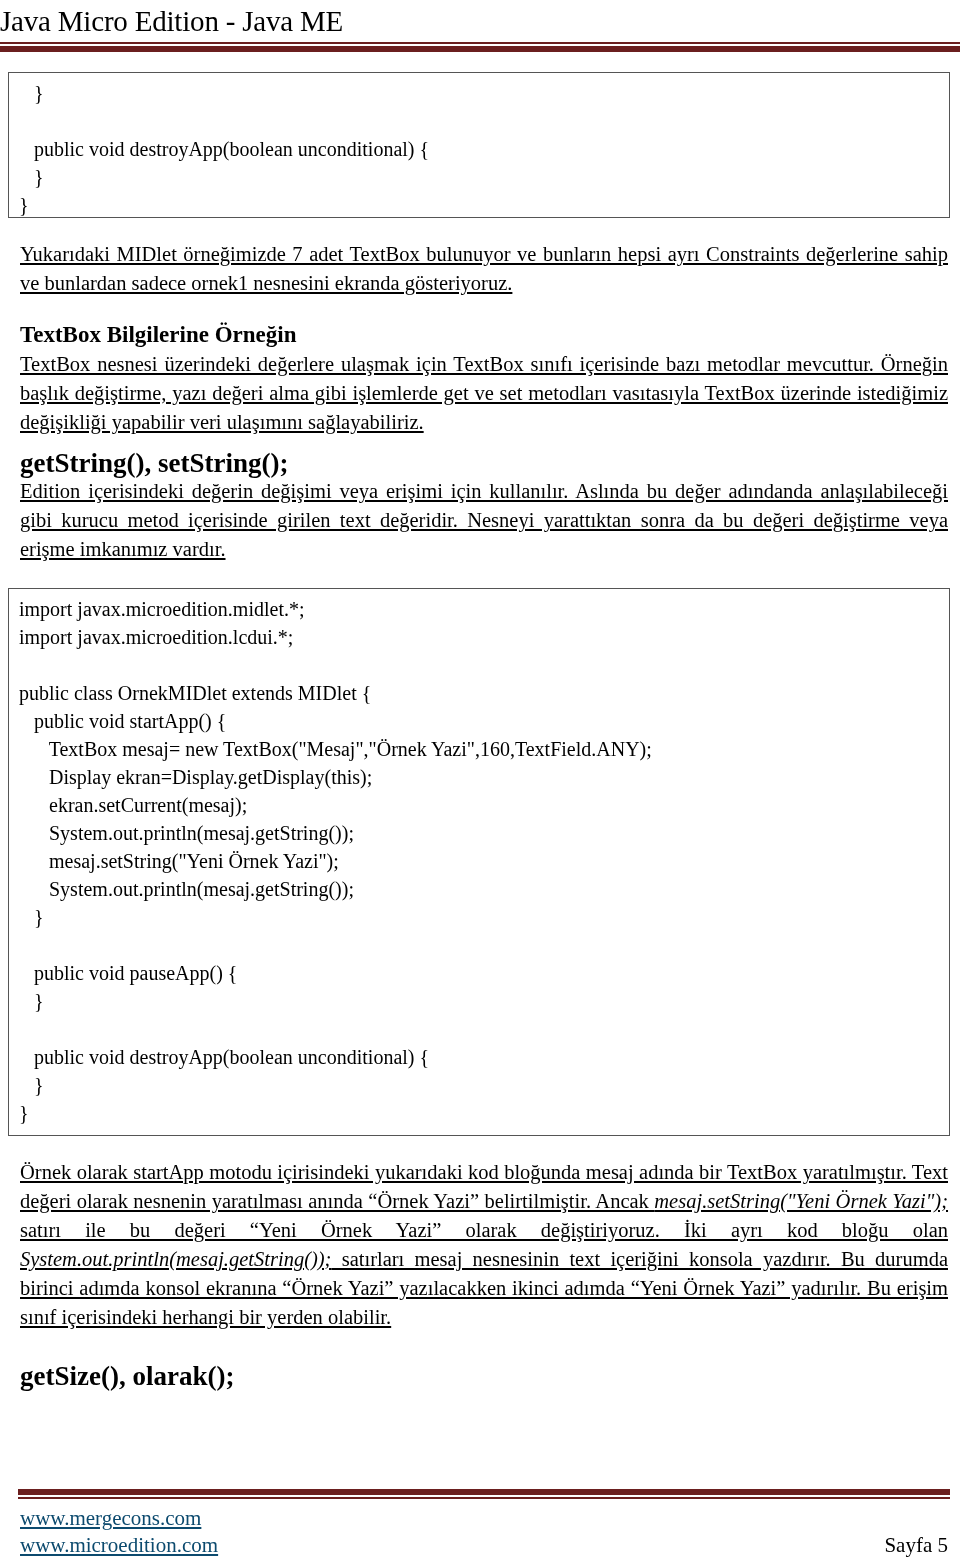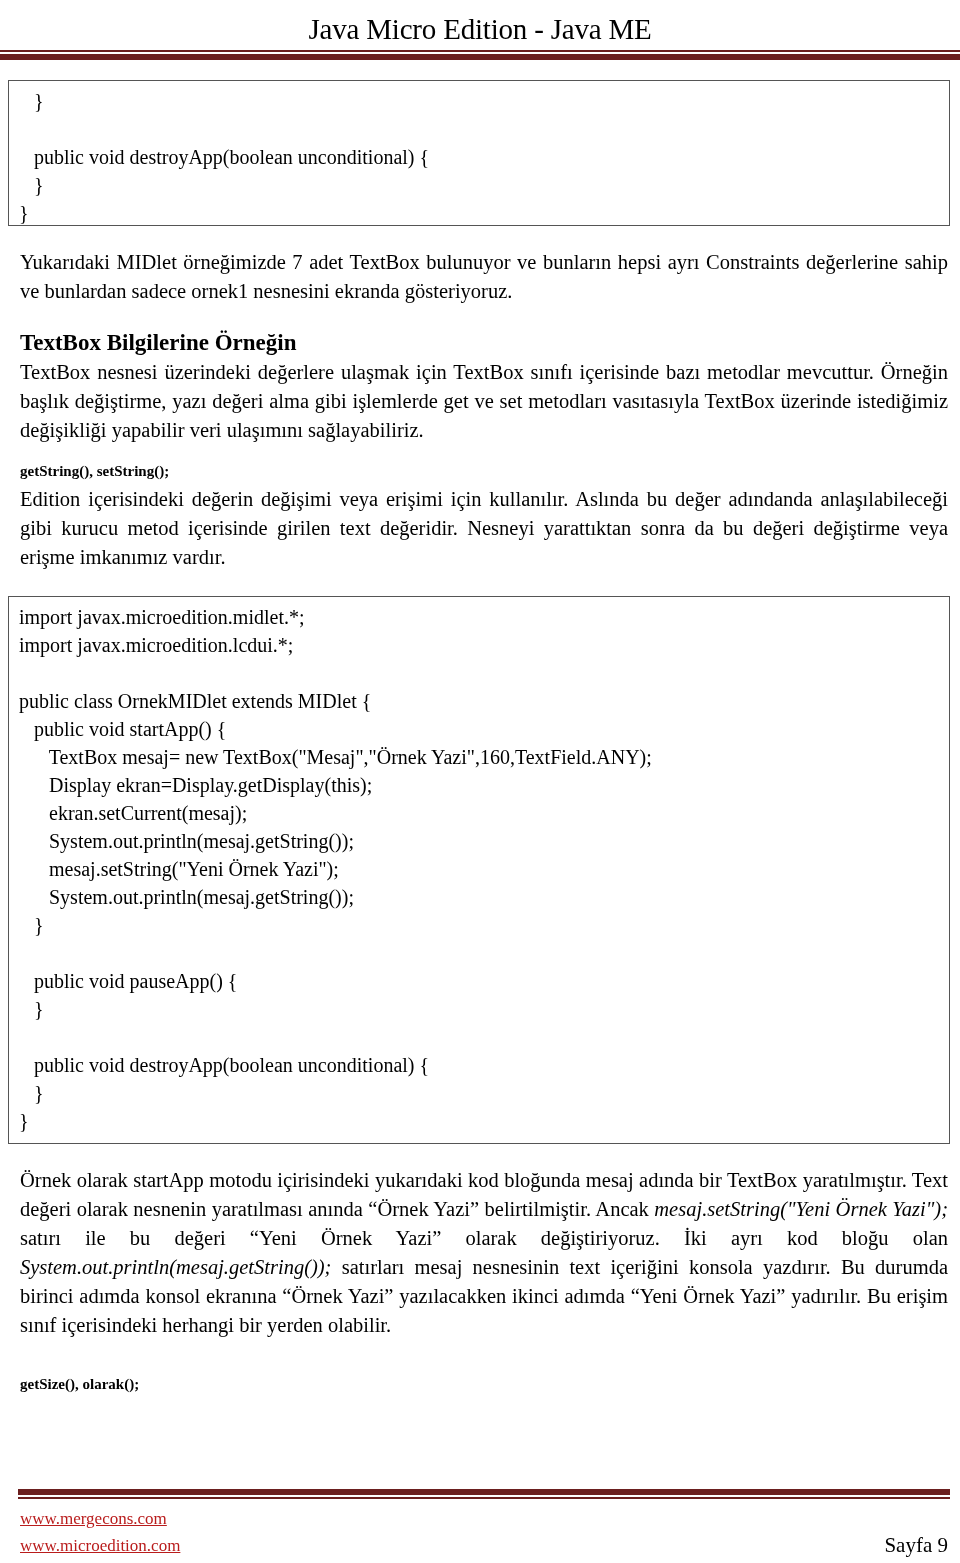--- a/index.html
+++ b/index.html
@@ -17,22 +17,21 @@
   }
   .page {
     width: 960px;
     height: 1563px;
     position: relative;
     box-sizing: border-box;
   }
 
   
   .doc-header {
-    padding-top: 12px;
-    text-align: center;
+    padding-top: 4px;
   }
   .doc-header-title {
     font-size: 29px;
     font-weight: normal;
     letter-spacing: -0.2px;
     line-height: 34px;
     margin: 0;
     white-space: nowrap;
   }
   .rule-double {
@@ -71,34 +70,35 @@
   #code-box-main {
     margin: 24px 10px 0 8px;
   }
 
   
   .body-text {
     font-size: 20.5px;
     line-height: 29px;
     text-align: justify;
     margin: 0 12px 0 20px;
+    text-decoration: underline;
   }
   .para-spacer-sm { height: 12px; }
   .para-spacer-md { height: 22px; }
   .para-spacer-lg { height: 30px; }
 
   h2.section-heading {
     font-size: 23px;
     font-weight: bold;
     line-height: 30px;
     margin: 0 0 0 20px;
     text-align: left;
   }
   h3.sub-heading {
-    font-size: 15px;
+    font-size: 27px;
     font-weight: bold;
     line-height: 28px;
     margin: 0 0 0 20px;
     text-align: left;
   }
   .italic { font-style: italic; }
 
   
   .doc-footer {
     position: absolute;
@@ -126,23 +126,23 @@
     display: flex;
     justify-content: space-between;
     align-items: flex-end;
     margin: 0 12px 0 20px;
   }
   .footer-links {
     display: flex;
     flex-direction: column;
   }
   .footer-link {
-    color: #b91c1c;
+    color: #0c4a6e;
     text-decoration: underline;
-    font-size: 17px;
+    font-size: 21px;
     line-height: 27px;
   }
   .footer-page {
     font-size: 21px;
     line-height: 27px;
   }
 </style>
 </head>
 <body>
 
@@ -211,17 +211,17 @@
     <div class="footer-rule">
       <div class="rule-thick"></div>
       <div class="rule-gap"></div>
       <div class="rule-thin"></div>
     </div>
     <div class="footer-row">
       <div class="footer-links">
         <a class="footer-link" href="#">www.mergecons.com</a>
         <a class="footer-link" href="#">www.microedition.com</a>
       </div>
-      <div class="footer-page">Sayfa 9</div>
+      <div class="footer-page">Sayfa 5</div>
     </div>
   </div>
 
 </div>
 
 </body></html>

